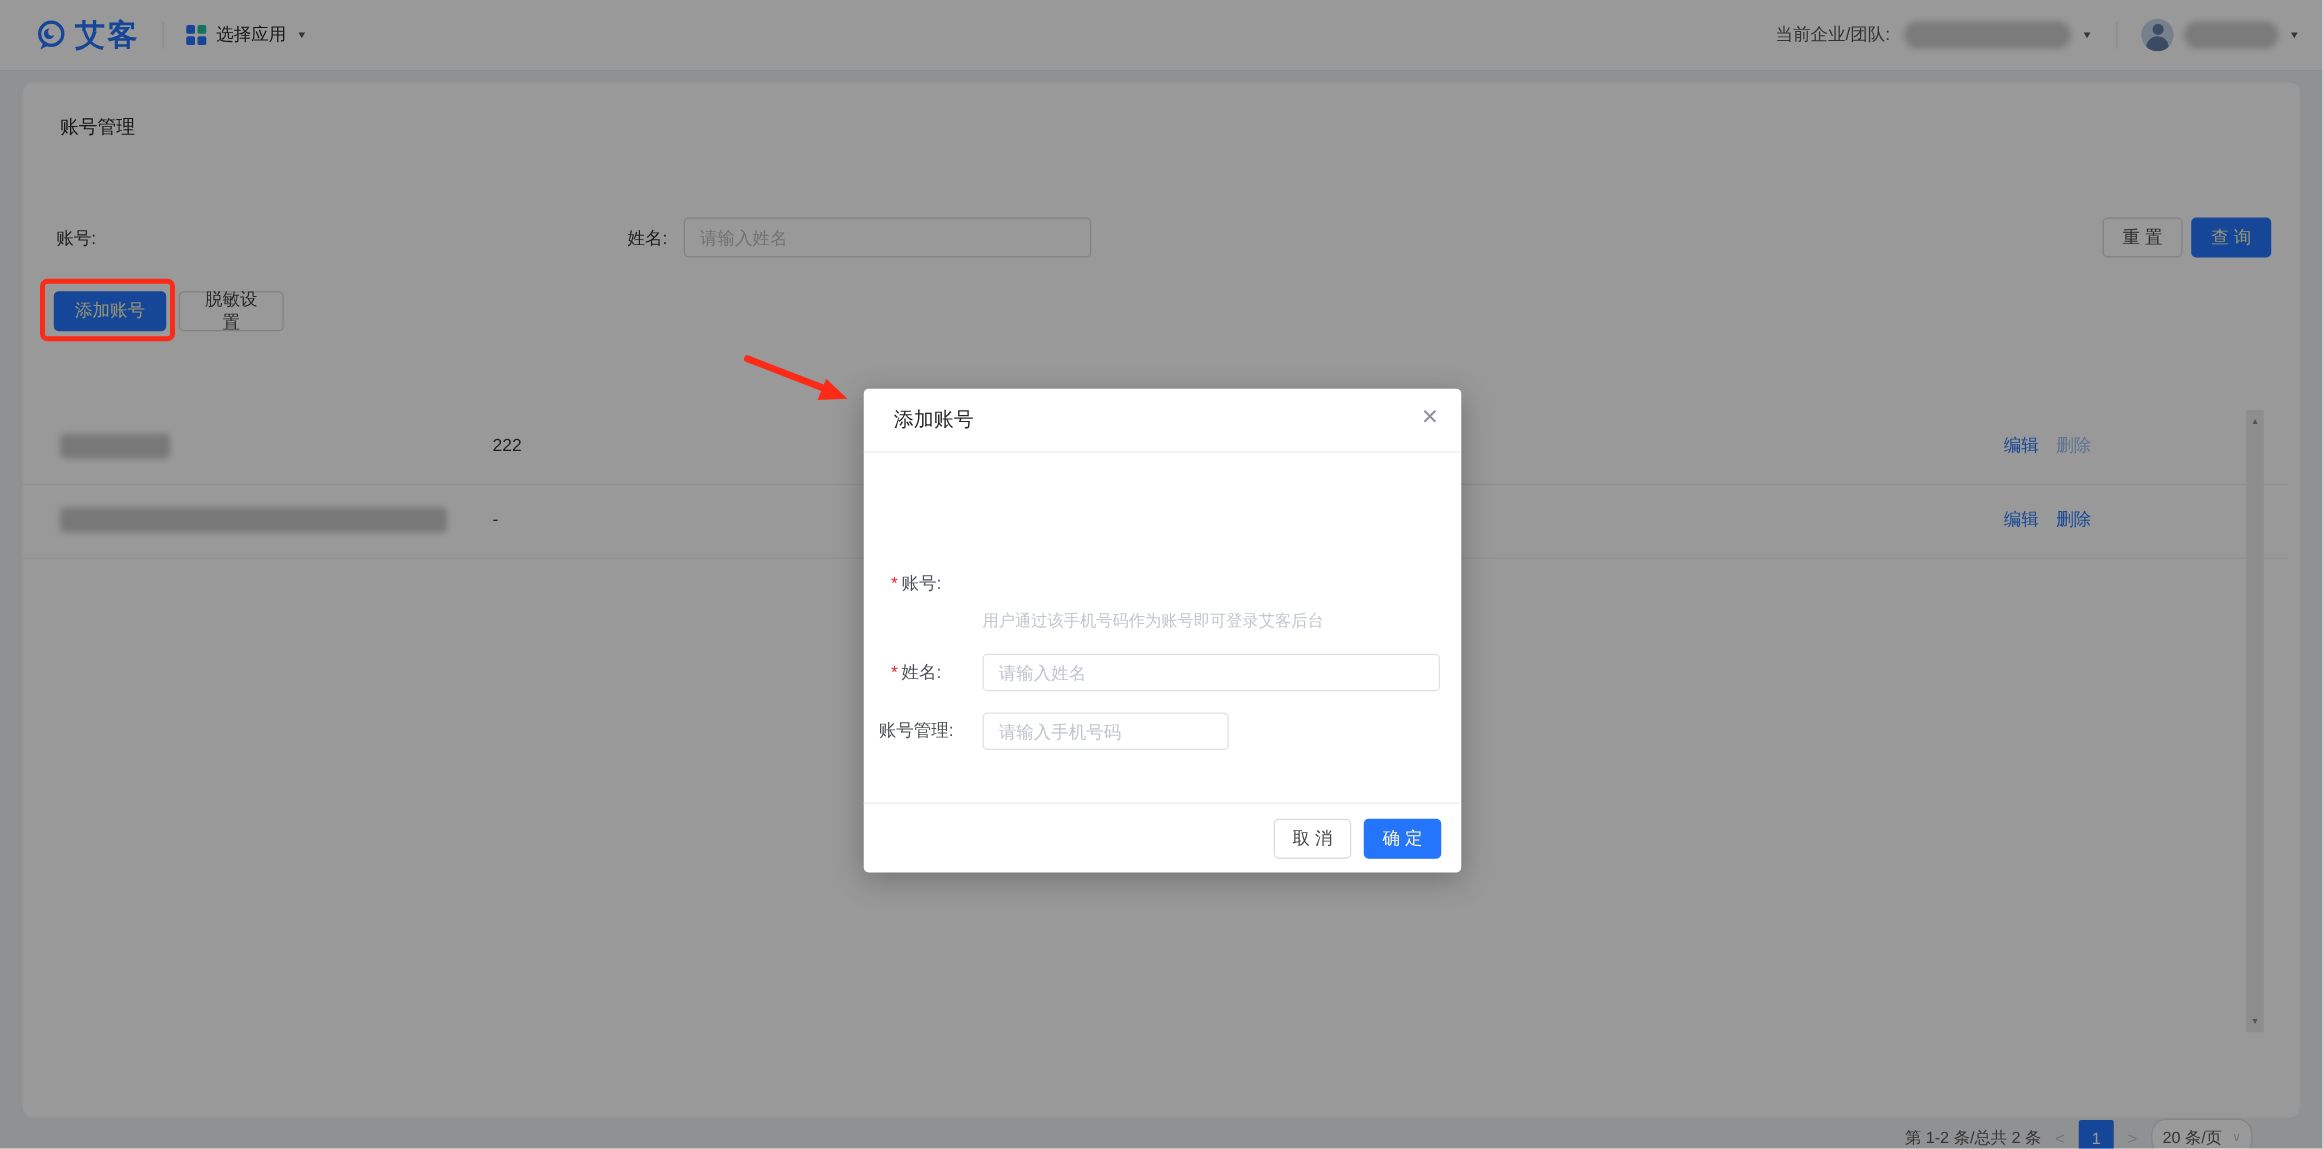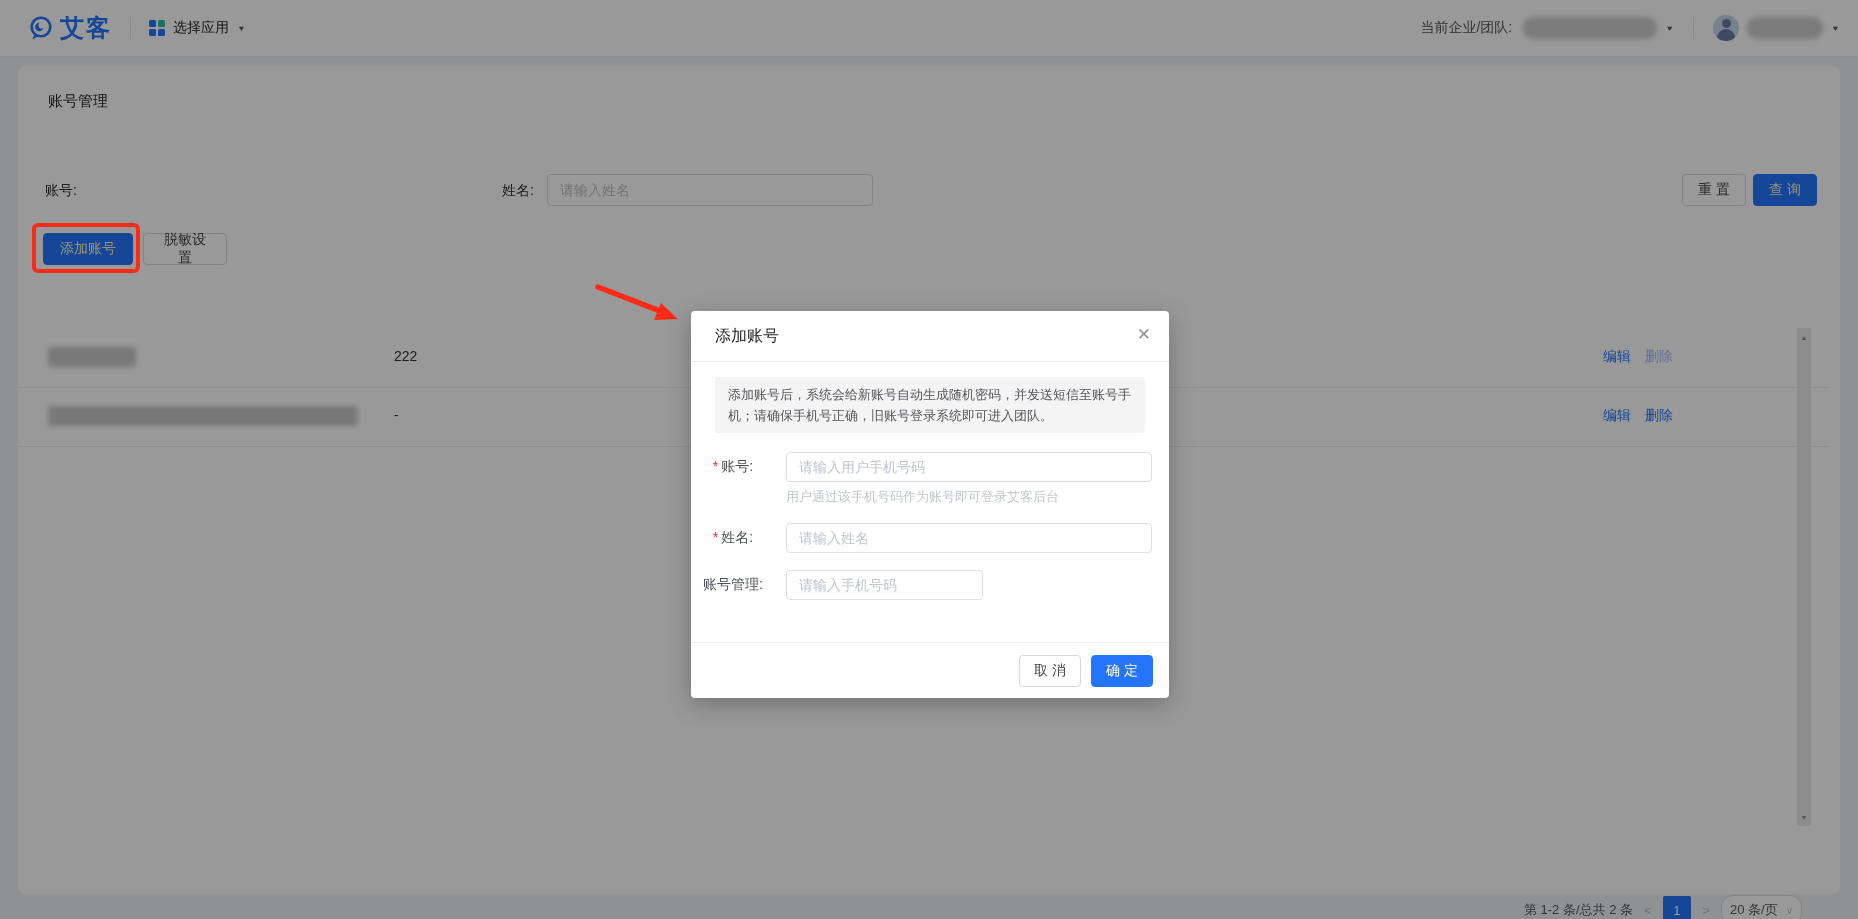--- a/index.html
+++ b/index.html
@@ -172,24 +172,22 @@
   </div>
 
   <div class="mask"></div>
 
   <div class="modal">
     <div class="modal-header">
       <span class="modal-title">添加账号</span>
       <span class="modal-close">✕</span>
     </div>
 
-    <div class="notice">添加账号后，系统会给新账号自动生成随机密码，并发送短信至账号手机；请确保手机号正确，旧账号登录系统即可进入团队。</div>
 
     <span class="mlabel" style="top:147px;left:0;"><span class="req">*</span><span>账号:</span></span>
-    <input class="minput" style="top: 141px; width: 366px;" placeholder="请输入用户手机号码">
     <div class="help">用户通过该手机号码作为账号即可登录艾客后台</div>
 
     <span class="mlabel" style="top:218px;left:0;"><span class="req">*</span><span>姓名:</span></span>
     <input class="minput" style="top: 212px; width: 366px;" placeholder="请输入姓名">
 
     <span class="mlabel" style="top:265px;left:0;">账号管理:</span>
     <input class="minput" style="top: 259px; width: 197px;" placeholder="请输入手机号码">
 
     <div class="modal-footer">
       <button class="btn">取 消</button>

